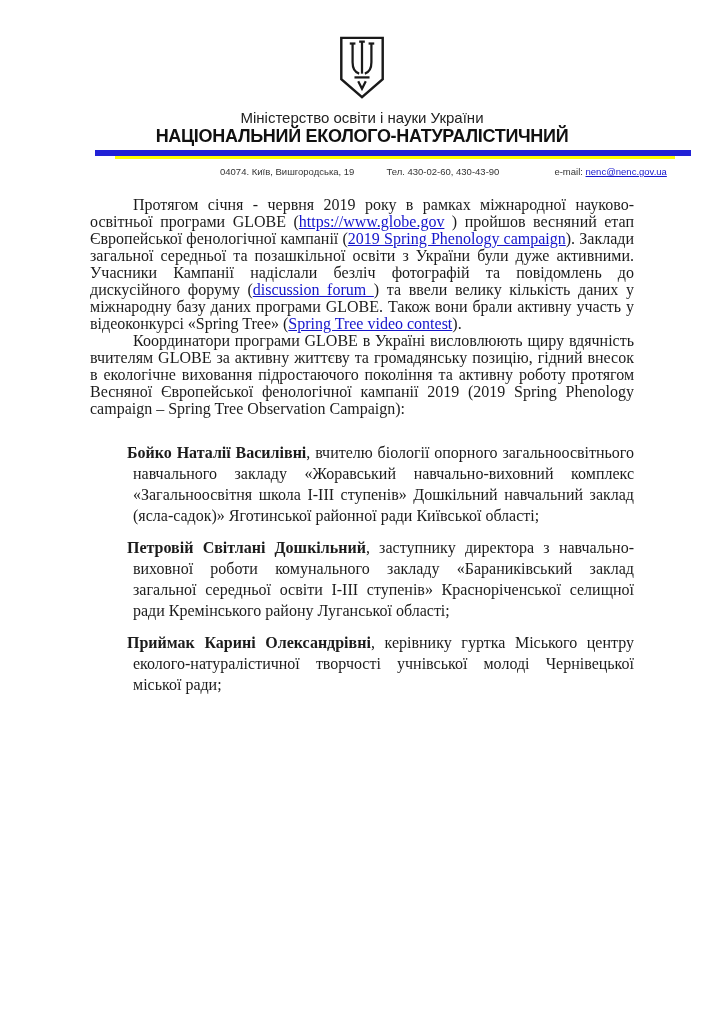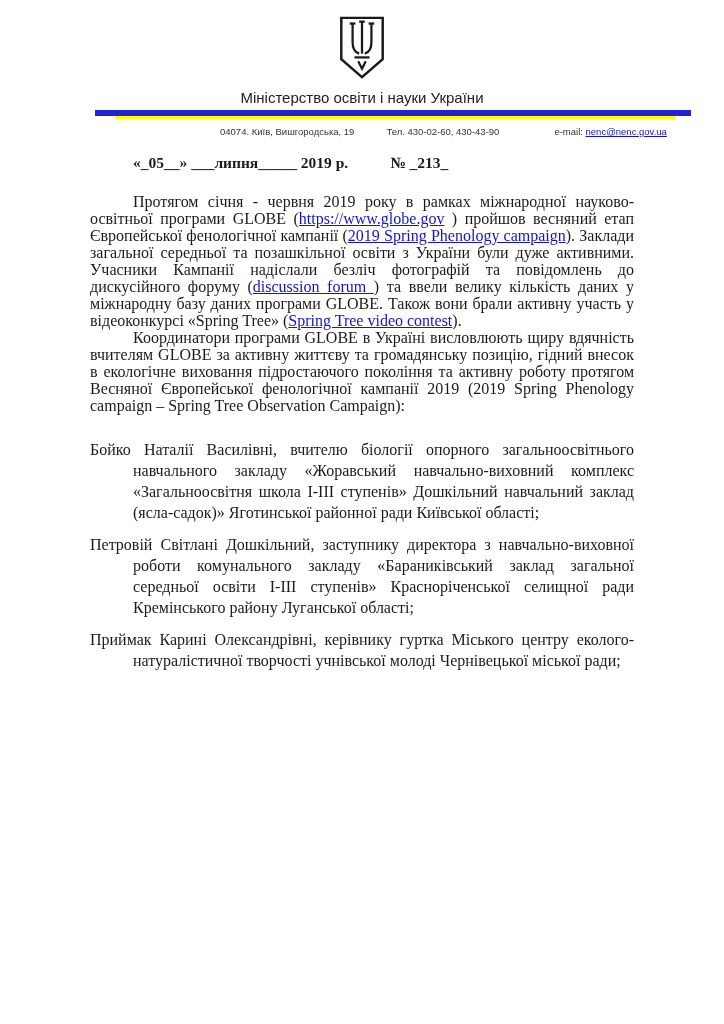--- a/index.html
+++ b/index.html
@@ -2,21 +2,21 @@
 <html><head>
 <meta charset="utf-8">
 <style>
   html,body { margin:0; padding:0; background:#888; }
   .page {
     width:724px; height:1024px; margin:0 auto; background:#ffffff;
     font-family:"Liberation Serif", serif; color:#1b1b1b;
     position:relative; overflow:hidden; box-sizing:border-box;
   }
   
-  .letterhead { padding-top:16px; text-align:center; font-family:"Liberation Sans", sans-serif; }
+  .letterhead { padding-top:36px; text-align:center; font-family:"Liberation Sans", sans-serif; }
   .emblem-wrap { display:block; }
   .emblem-wrap svg { width:50px; height:64px; }
   .ministry { font-size:15px; margin-top:5px; color:#222; }
   .orgname { font-size:18px; font-weight:bold; line-height:20px; letter-spacing:-0.3px; color:#111; }
   
   .flag-bars { position:relative; height:11px; margin-top:4px; }
   .bar-blue   { position:absolute; top:0; left:95px;  width:596px; height:6px; z-index:2; }
   .bar-yellow { position:absolute; top:4px; left:115px; width:560px; height:5px; z-index:1; }
   
   .contact-row {
@@ -30,21 +30,21 @@
   .reference { margin:15px 0 0 133px; font-weight:bold; font-size:15.5px; line-height:22px; }
   .doc-number { margin-left:38px; }
   
   .salutation { margin-top:27px; text-align:center; font-weight:bold; font-size:17px; }
   
   .body-text { margin:19px 90px 0 90px; text-align:justify; font-size:16px; line-height:17px; }
   .body-text p { margin:0; text-indent:43px; }
   
   .recipients { margin:25px 90px 0 90px; font-size:16px; line-height:21px; }
   .recipient { padding-left:43px; text-indent:-43px; text-align:justify; margin-top:11px; }
-  .recipient .rname { font-weight:normal; }
+  .recipient .rname { font-weight:bold;margin-left:37px; }
 </style>
 </head>
 <body>
 
 <div class="page">
 
   <div class="letterhead">
     <span class="emblem-wrap">
       <svg viewBox="0 0 52 68" xmlns="http://www.w3.org/2000/svg">
         <path d="M4 2 H48 V46 L26 65 L4 46 Z" fill="none" stroke="#1a1a1a" stroke-width="2.6"></path>
@@ -54,40 +54,37 @@
           <path d="M36 8 V28 Q36 38 29 40"></path>
           <path d="M13 8 H19"></path>
           <path d="M33 8 H39"></path>
           <path d="M23 6 H29"></path>
           <path d="M18 44 H34"></path>
           <path d="M22 48 L26 56 L30 48"></path>
         </g>
       </svg>
     </span>
     <div class="ministry">Міністерство освіти і науки України</div>
+    <div class="orgname">НАЦІОНАЛЬНИЙ ЕКОЛОГО-НАТУРАЛІСТИЧНИЙ</div>
   </div>
 
   <div class="flag-bars">
     <div class="bar-blue" id="bar-blue" style="background: rgb(33, 33, 214);"></div>
     <div class="bar-yellow" id="bar-yellow" style="background: rgb(255, 255, 0);"></div>
   </div>
 
   <div class="contact-row">
     <span class="contact-address">04074. Київ, Вишгородська, 19</span>
     <span class="contact-phone">Тел. 430-02-60, 430-43-90</span>
     <span class="contact-email">
       <span>e-mail: </span><a class="lnk" style="color: rgb(20, 20, 204);">nenc@nenc.gov.ua</a>
     </span>
   </div>
 
   <div class="reference">
-    <div>
-      <span>«_05__» ___липня_____ 2019 р.</span>
-      <span class="doc-number">№ _213_</span>
-    </div>
   </div>
 
 
   <div class="body-text">
     <p><span>Протягом січня - червня 2019 року в рамках міжнародної науково-освітньої програми GLOBE (</span><a class="lnk" style="color: rgb(20, 20, 204);">https://www.globe.gov</a><span> ) пройшов весняний етап Європейської фенологічної кампанії (</span><a class="lnk" style="color: rgb(20, 20, 204);">2019 Spring Phenology campaign</a><span>). Заклади загальної середньої та позашкільної освіти з України були дуже активними. Учасники Кампанії надіслали безліч фотографій та повідомлень до дискусійного форуму (</span><a class="lnk" style="color: rgb(20, 20, 204);">discussion forum </a><span>) та ввели велику кількість даних у міжнародну базу даних програми GLOBE. Також вони брали активну участь у відеоконкурсі «Spring Tree» (</span><a class="lnk" style="color: rgb(20, 20, 204);">Spring Tree video contest</a><span>).</span></p>
     <p>Координатори програми GLOBE в Україні висловлюють щиру вдячність вчителям GLOBE за активну життєву та громадянську позицію, гідний внесок в екологічне виховання підростаючого покоління та активну роботу протягом Весняної Європейської фенологічної кампанії 2019 (2019 Spring Phenology campaign – Spring Tree Observation Campaign):</p>
   </div>
 
   <div class="recipients">
     <div class="recipient"><span class="rname">Бойко Наталії Василівні</span><span>, вчителю біології опорного загальноосвітнього навчального закладу «Жоравський навчально-виховний комплекс «Загальноосвітня школа I-III ступенів» Дошкільний навчальний заклад (ясла-садок)» Яготинської районної ради Київської області;</span></div>

